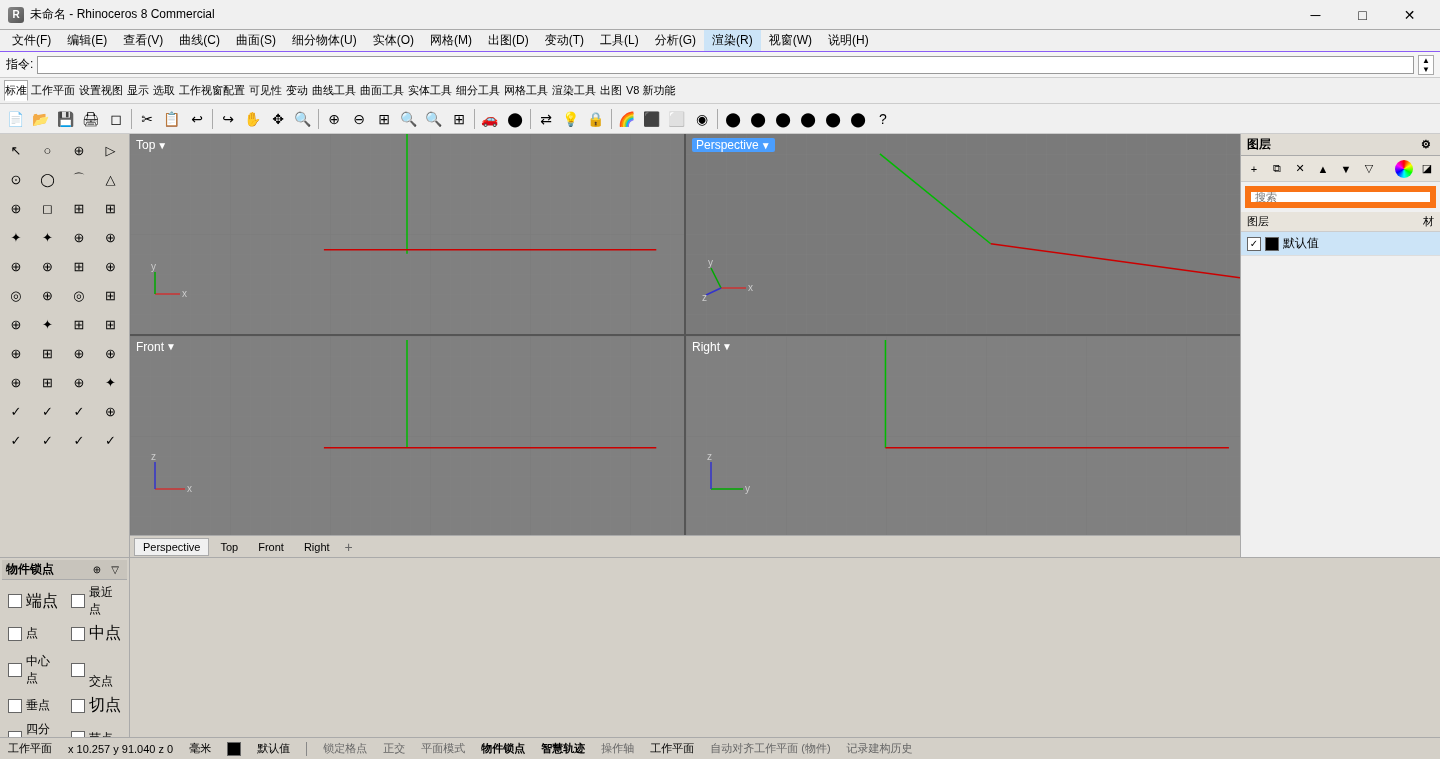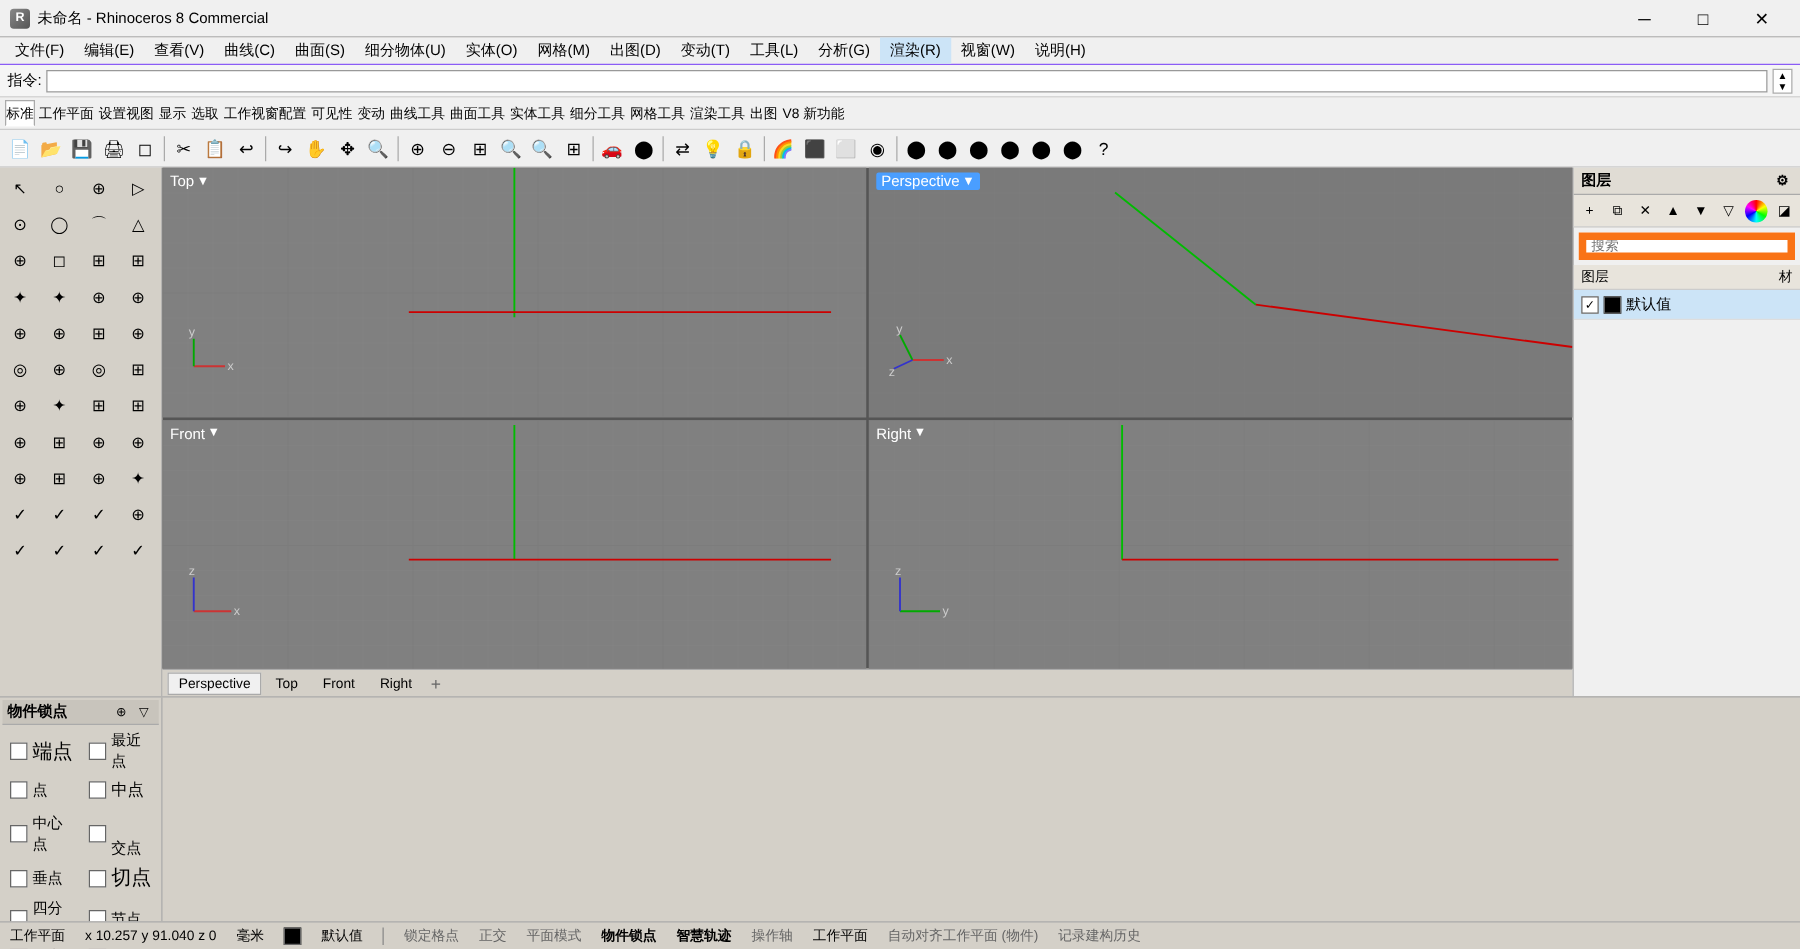--- a/index.html
+++ b/index.html
@@ -36,21 +36,21 @@
     
     #left-toolbar { width: 130px; background: #d4d0c8; border-right: 1px solid #aaa; display: flex; flex-direction: column; overflow: hidden; }
     #left-toolbar-icons { flex: 1; display: grid; grid-template-columns: repeat(4, 1fr); padding: 2px; gap: 1px; align-content: start; }
     .lt-icon { width: 28px; height: 28px; display: flex; align-items: center; justify-content: center; cursor: pointer; font-size: 13px; border: 1px solid transparent; }
     .viewport { position: relative; background: #7a7a7a; overflow: hidden; }
     .viewport-label { position: absolute; top: 4px; left: 6px; font-size: 12px; color: #fff; z-index: 10; cursor: pointer; display: flex; align-items: center; gap: 2px; }
     .viewport-label.active { background: #4a9eff; padding: 0 4px; border-radius: 2px; }
     .viewport-dropdown { font-size: 10px; }
 
     
-    #right-panel { width: 182px; background: #f0f0f0; border-left: 1px solid #aaa; display: flex; flex-direction: column; }
+    #right-panel { width: 200px; background: #f0f0f0; border-left: 1px solid #aaa; display: flex; flex-direction: column; }
     #right-panel-header { height: 22px; background: #e0dcd4; border-bottom: 1px solid #aaa; display: flex; align-items: center; justify-content: space-between; padding: 0 6px; font-size: 12px; font-weight: bold; }
     #right-panel-toolbar { height: 26px; background: #e8e4dc; border-bottom: 1px solid #ccc; display: flex; align-items: center; padding: 0 2px; gap: 1px; }
     .rp-icon { width: 22px; height: 20px; display: flex; align-items: center; justify-content: center; cursor: pointer; font-size: 11px; border: 1px solid transparent; }
     #layer-search { margin: 4px; }
     #layer-search input { width: 100%; height: 22px; border: 6px solid #f97316; padding: 0 4px; font-size: 11px; }
     #layer-section-header { display: flex; justify-content: space-between; padding: 2px 6px; font-size: 11px; background: #e8e4dc; border-bottom: 1px solid #ccc; }
     #layer-list { flex: 1; overflow-y: auto; }
     .layer-row { display: flex; align-items: center; padding: 3px 6px; gap: 4px; border-bottom: 1px solid #ddd; cursor: pointer; }
     .layer-row.selected { background: #cce4f7; }
     .layer-color { width: 14px; height: 14px; border: 1px solid #666; flex-shrink: 0; }
@@ -447,21 +447,21 @@
           <div class="snap-item">
             <div class="snap-checkbox"></div>
             <span style="font-size:12px;">最近点</span>
           </div>
           <div class="snap-item">
             <div class="snap-checkbox"></div>
             <span style="font-size:12px;">点</span>
           </div>
           <div class="snap-item">
             <div class="snap-checkbox"></div>
-            <span style="font-size:13px;">中点</span>
+            <span style="font-size:16px;">中点</span>
           </div>
           <div class="snap-item">
             <div class="snap-checkbox"></div>
             <span style="font-size:12px;">中心点</span>
           </div>
           <div class="snap-item">
             <div class="snap-checkbox"></div>
             <span style="font-size:12px;margin-top:24px;">交点</span>
           </div>
           <div class="snap-item">

